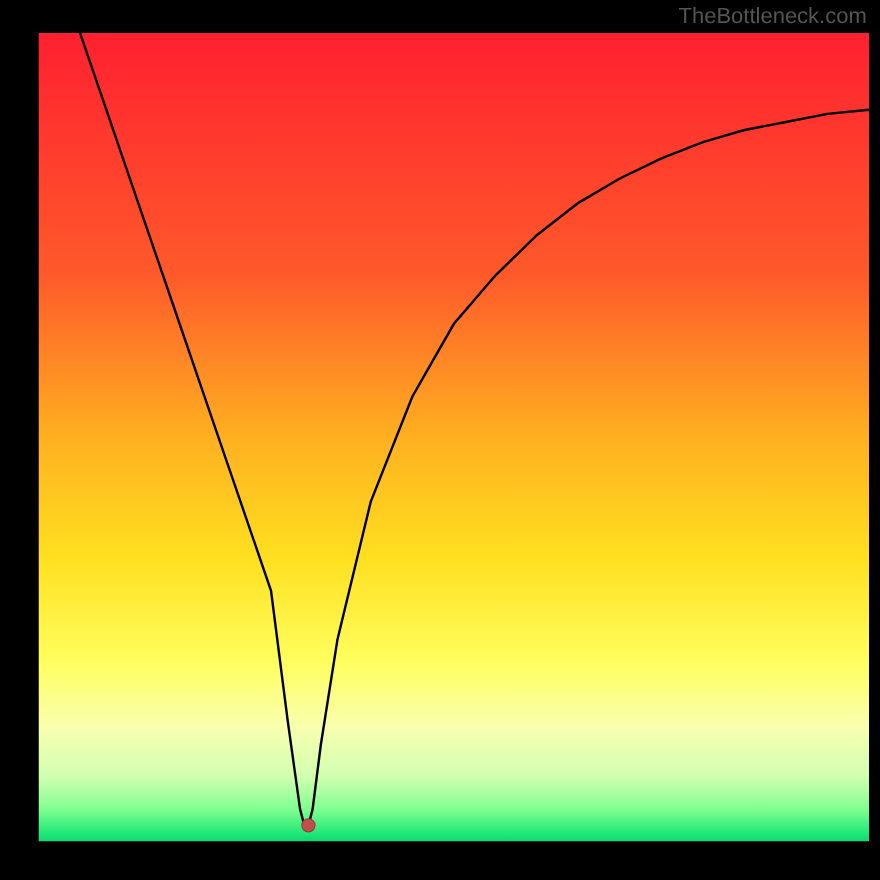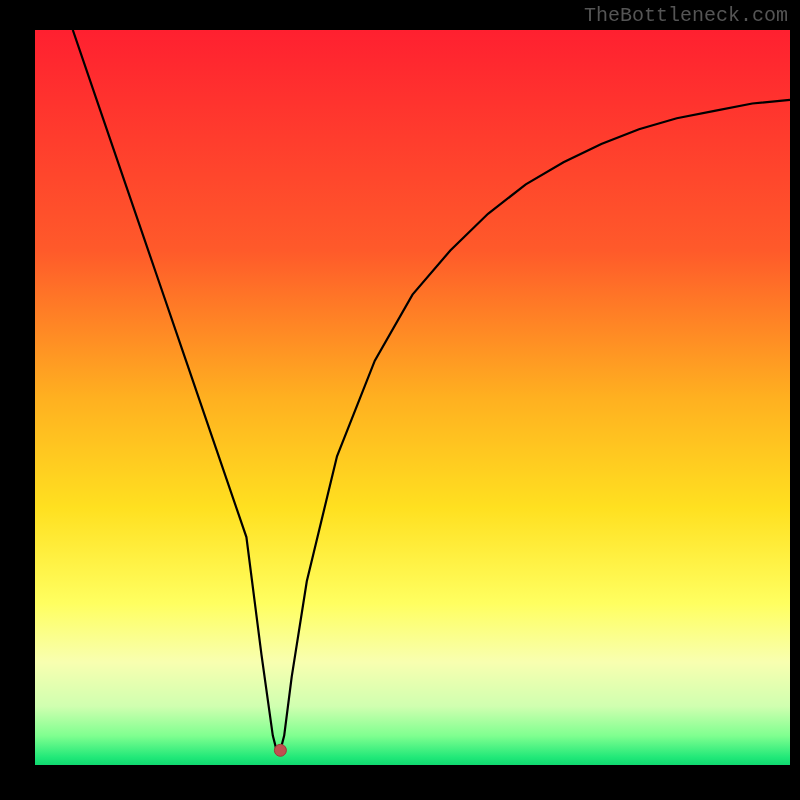--- a/index.html
+++ b/index.html
@@ -11,21 +11,20 @@
     overflow: hidden;
     font-family: Arial, sans-serif;
   }
   .watermark {
     position: absolute;
     top: 4px;
     right: 12px;
     color: #555;
     font-size: 20px;
     z-index: 10;
-    font-family: Liberation Mono, monospace;
   }
   .plot-area {
     position: absolute;
     left: 35px;
     top: 30px;
     width: 755px;
     height: 735px;
   }
   .gradient-bg {
     position: absolute;

